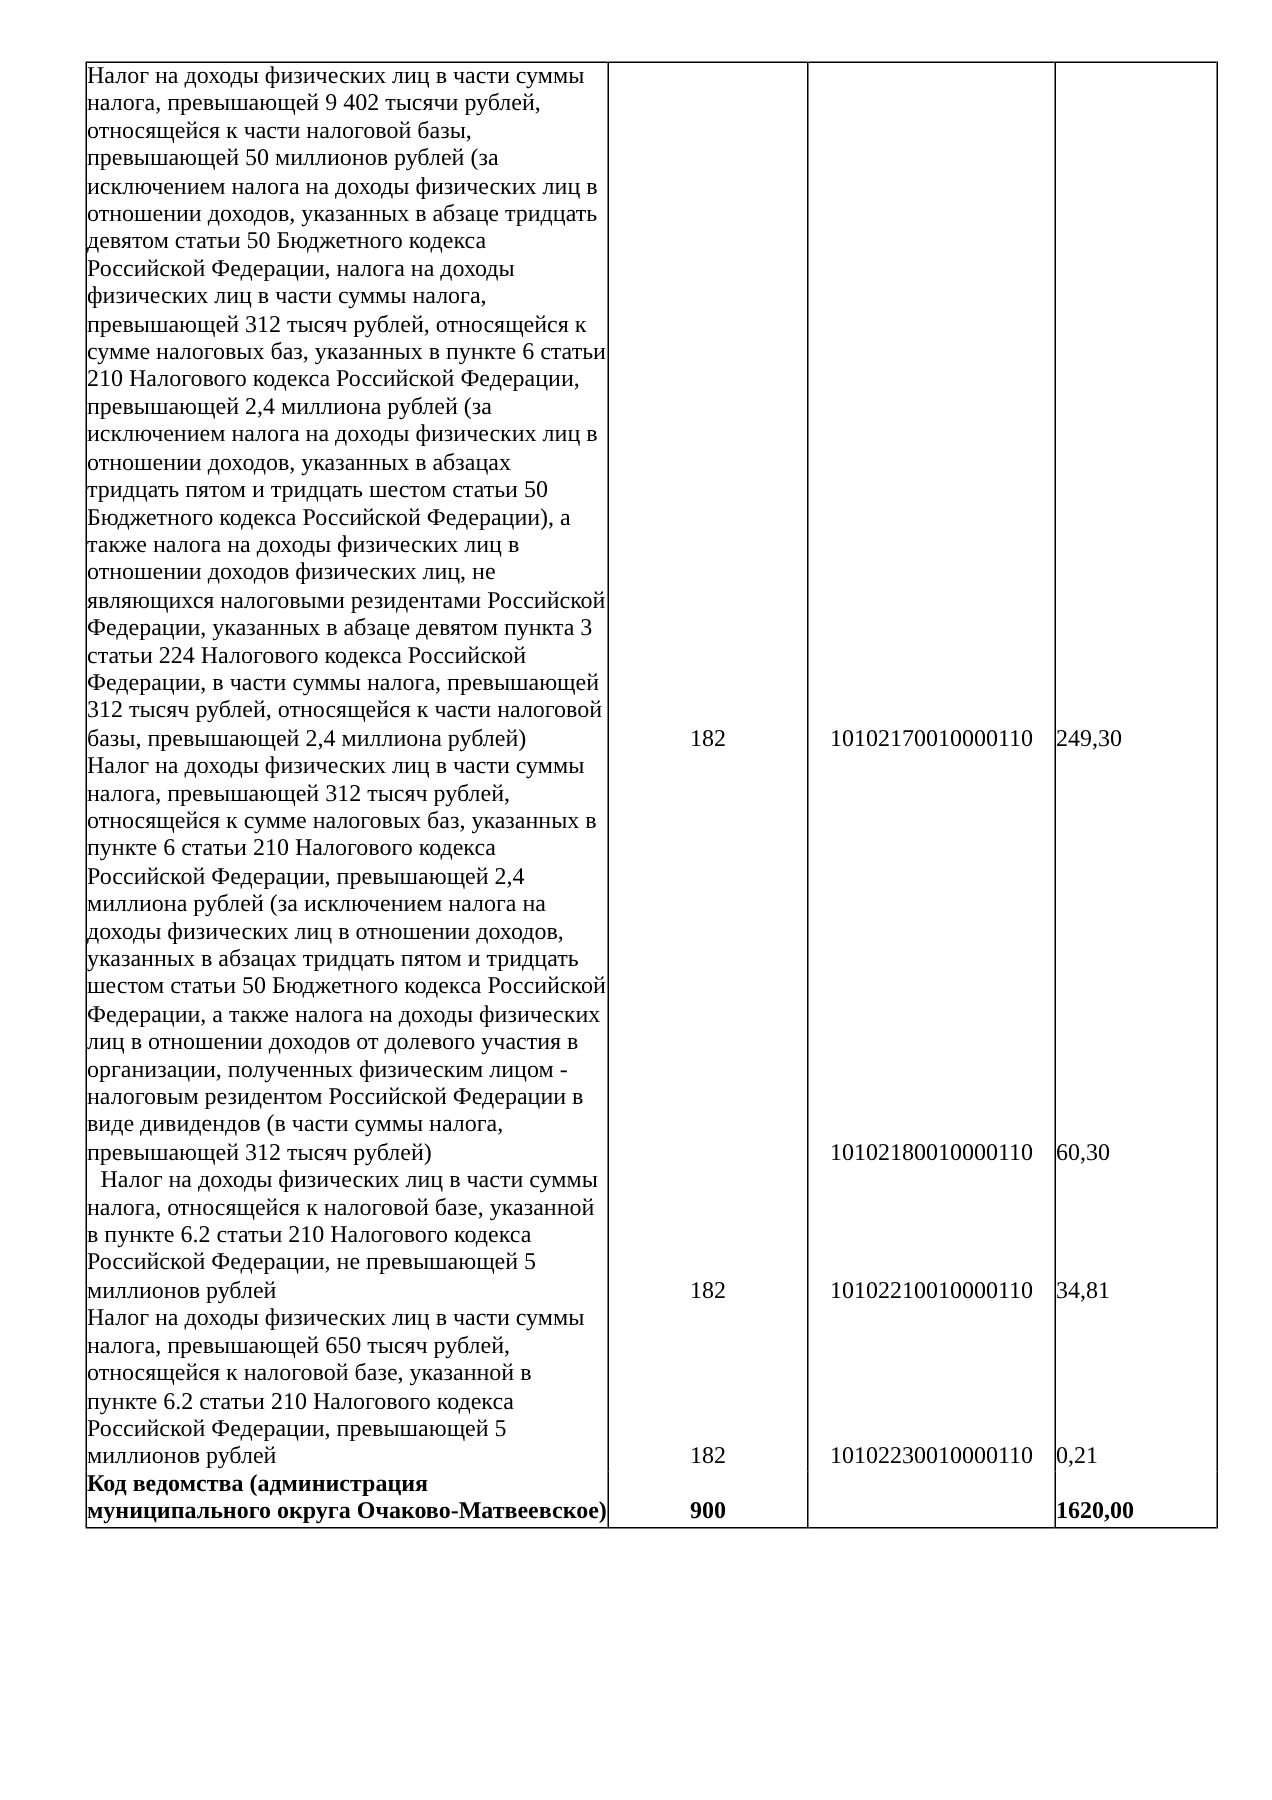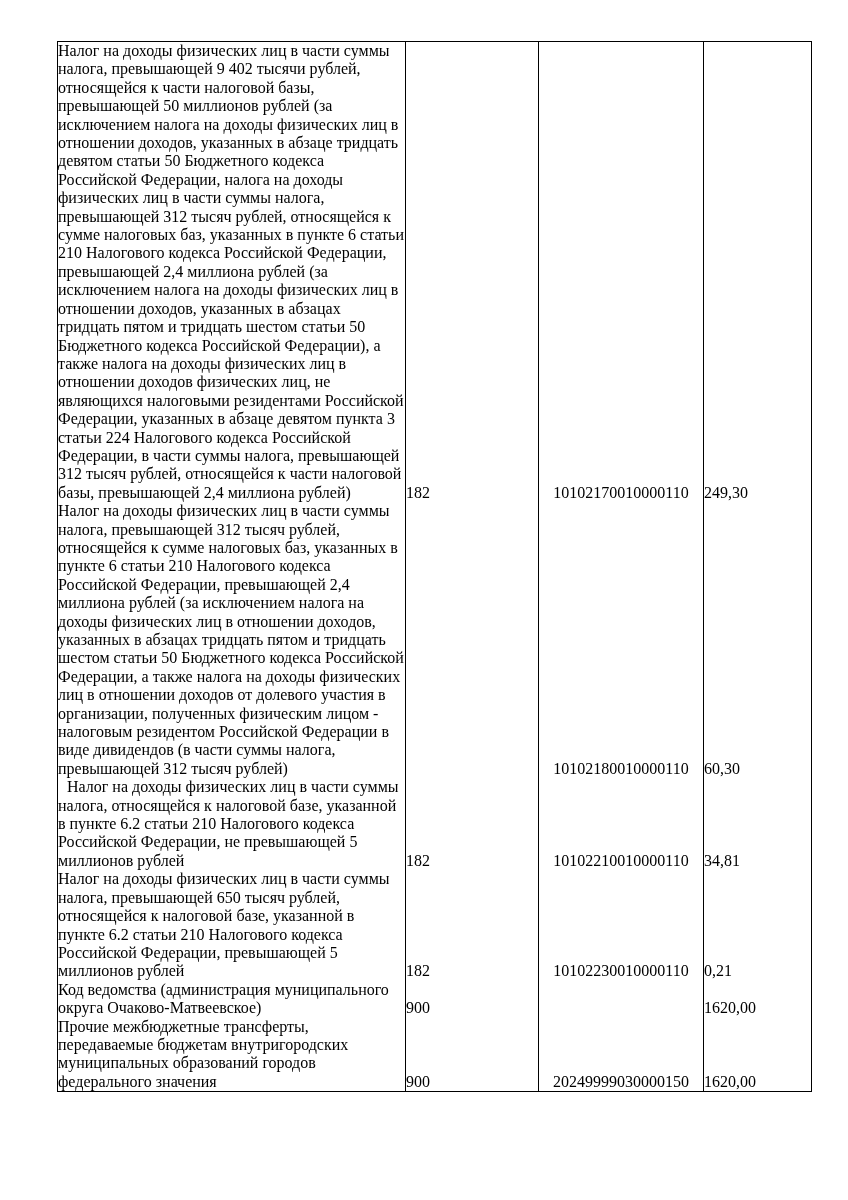--- a/index.html
+++ b/index.html
@@ -40,38 +40,38 @@
   }
   td.cell-desc {
     width: 347px;
     vertical-align: top;
     text-align: left;
     padding: 1px 5px 1px 6px;
   }
   td.cell-admin {
     width: 132px;
     vertical-align: bottom;
-    text-align: left;
+    text-align: center;
     padding: 1px 9px 1px 2px;
   }
   td.cell-kbk {
     width: 164px;
     vertical-align: bottom;
     text-align: center;
     padding: 1px 2px;
     margin-left: 16px;
   }
   td.cell-amt {
     width: 107px;
     vertical-align: bottom;
     text-align: left;
     padding: 1px 7px 1px 2px;
   }
   tr.row-bold td {
-    font-weight: normal;
+    font-weight: bold;
   }
   .indent-first {
     text-indent: 9px;
   }
 </style>
 </head>
 <body>
 
 <div class="doc-page">
   <table class="budget-table">
@@ -99,21 +99,15 @@
         <td class="cell-admin">182</td>
         <td class="cell-kbk">10102230010000110</td>
         <td class="cell-amt">0,21</td>
       </tr>
       <tr class="row-bold">
         <td class="cell-desc">Код ведомства (администрация муниципального округа Очаково-Матвеевское)</td>
         <td class="cell-admin">900</td>
         <td class="cell-kbk"></td>
         <td class="cell-amt">1620,00</td>
       </tr>
-      <tr>
-        <td class="cell-desc">Прочие межбюджетные трансферты, передаваемые бюджетам внутригородских муниципальных образований городов федерального значения</td>
-        <td class="cell-admin">900</td>
-        <td class="cell-kbk">20249999030000150</td>
-        <td class="cell-amt">1620,00</td>
-      </tr>
     </tbody>
   </table>
 </div>
 
 </body></html>

